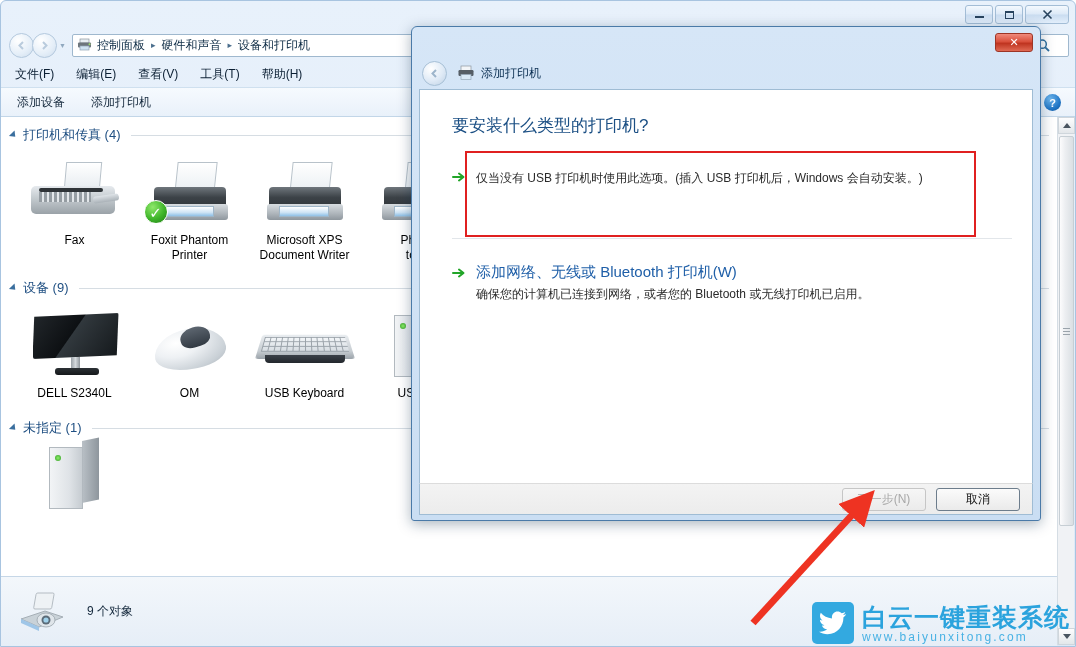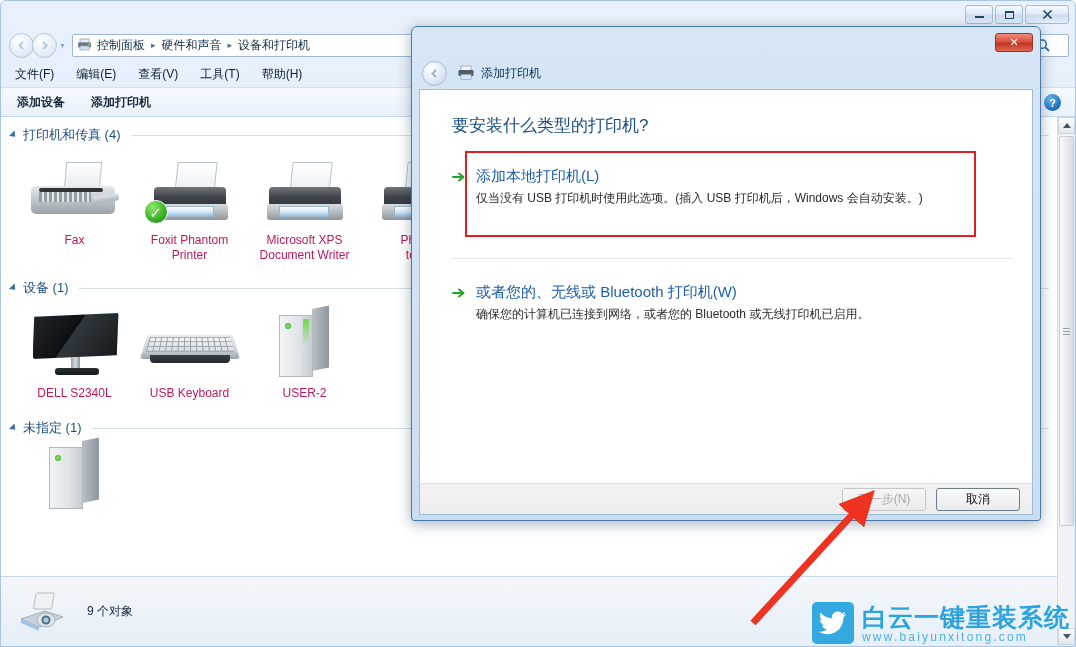--- a/index.html
+++ b/index.html
@@ -78,21 +78,21 @@
   .menu-item { margin-right: 22px; white-space: nowrap; }
 
   
   .toolbar-row {
     position: absolute; left: 0; top: 86px; right: 0; height: 30px;
     background: linear-gradient(to bottom, #f6fafe 0%, #e9f1fa 100%);
     border-top: 1px solid #cfe0ef; border-bottom: 1px solid #c2d6e8;
     display: flex; align-items: center; padding-left: 16px;
     font-size: 12px; color: #15293d;
   }
-  .tb-item { margin-right: 26px; white-space: nowrap; font-weight: bold; }
+  .tb-item { margin-right: 26px; white-space: nowrap; }
   .help-circle {
     position: absolute; right: 14px; top: 6px;
     width: 17px; height: 17px; border-radius: 50%;
     background: radial-gradient(circle at 35% 28%, #6fb8ef 0%, #1f74c4 65%, #12508e 100%);
     color: #fff; font-size: 11px; font-weight: bold;
     display: flex; align-items: center; justify-content: center;
   }
 
   
   .content-pane {
@@ -112,21 +112,21 @@
   .group-title { white-space: nowrap; }
   .group-rule { flex: 1; height: 1px; background: #d6dde3; margin-left: 10px; margin-right: 8px; }
 
   .icon-row { display: flex; padding: 6px 0 0 16px; }
   .item {
     width: 115px; display: flex; flex-direction: column; align-items: center;
     text-align: center; position: relative;
   }
   .item-art { height: 78px; width: 104px; position: relative; }
   .item-label {
-    font-size: 12px; color: #be185d; line-height: 15px; margin-top: 3px;
+    font-size: 12px; color: #000000; line-height: 15px; margin-top: 3px;
     width: 106px; word-wrap: break-word;
   }
 
   
   .prn { position: absolute; left: 12px; bottom: 6px; width: 80px; height: 62px; }
   .prn-paper {
     position: absolute; left: 26px; top: 0; width: 40px; height: 32px;
     background: linear-gradient(to bottom, #ffffff 0%, #e9eef2 100%);
     border: 1px solid #b8c2ca; transform: skewX(-6deg);
   }
@@ -502,33 +502,42 @@
                 <div class="prn-tray"></div>
             </div>
           </div>
           <div class="item-label" style="white-space:pre-line">Phanto
 to Ev</div>
         </div>
       </div>
 
       <div class="group-hdr" style="margin-top:8px">
         <span class="tri"></span>
-        <span class="group-title">设备 (1)</span>
+        <span class="group-title">设备 (9)</span>
         <span class="group-rule"></span>
       </div>
       <div class="icon-row">
         <div class="item">
           <div class="item-art">
             <div class="mon">
                 <div class="mon-screen"></div>
                 <div class="mon-neck"></div>
                 <div class="mon-foot"></div>
               </div>
           </div>
           <div class="item-label">DELL S2340L</div>
+        </div>
+        <div class="item">
+          <div class="item-art">
+            <div class="mouse">
+                <div class="mouse-body"></div>
+                <div class="mouse-top"></div>
+              </div>
+          </div>
+          <div class="item-label">OM</div>
         </div>
         <div class="item">
           <div class="item-art">
             <div class="kbd">
                 <div class="kbd-body"></div>
                 <div class="kbd-keys"></div>
                 <div class="kbd-rest"></div>
               </div>
           </div>
           <div class="item-label">USB Keyboard</div>
@@ -617,37 +626,36 @@
       <div class="dlg-heading">要安装什么类型的打印机?</div>
 
       <div class="opt-wrap">
         <div class="option">
           <span class="opt-arrow">
             <svg width="16" height="16" viewBox="0 0 16 16">
               <path d="M1 8 H10 M7 4.5 L11.5 8 L7 11.5" stroke="#22a528" stroke-width="2" fill="none" stroke-linecap="round" stroke-linejoin="round"></path>
             </svg>
           </span>
           <div>
-            <div class="opt-title">添加本地打印机(L)</div>
             <div class="opt-desc">仅当没有 USB 打印机时使用此选项。(插入 USB 打印机后，Windows 会自动安装。)</div>
           </div>
         </div>
         <div class="highlight-box"></div>
       </div>
 
       <div class="opt-sep" style="margin-top:42px"></div>
 
       <div class="option" style="margin-top:14px">
         <span class="opt-arrow">
           <svg width="16" height="16" viewBox="0 0 16 16">
             <path d="M1 8 H10 M7 4.5 L11.5 8 L7 11.5" stroke="#22a528" stroke-width="2" fill="none" stroke-linecap="round" stroke-linejoin="round"></path>
           </svg>
         </span>
         <div>
-          <div class="opt-title">或者您的、无线或 Bluetooth 打印机(W)</div>
+          <div class="opt-title">添加网络、无线或 Bluetooth 打印机(W)</div>
           <div class="opt-desc">确保您的计算机已连接到网络，或者您的 Bluetooth 或无线打印机已启用。</div>
         </div>
       </div>
     </div>
 
     <div class="dlg-footer">
       <div class="dlg-btn primary">下一步(N)</div>
       <div class="dlg-btn secondary">取消</div>
     </div>
   </div>

